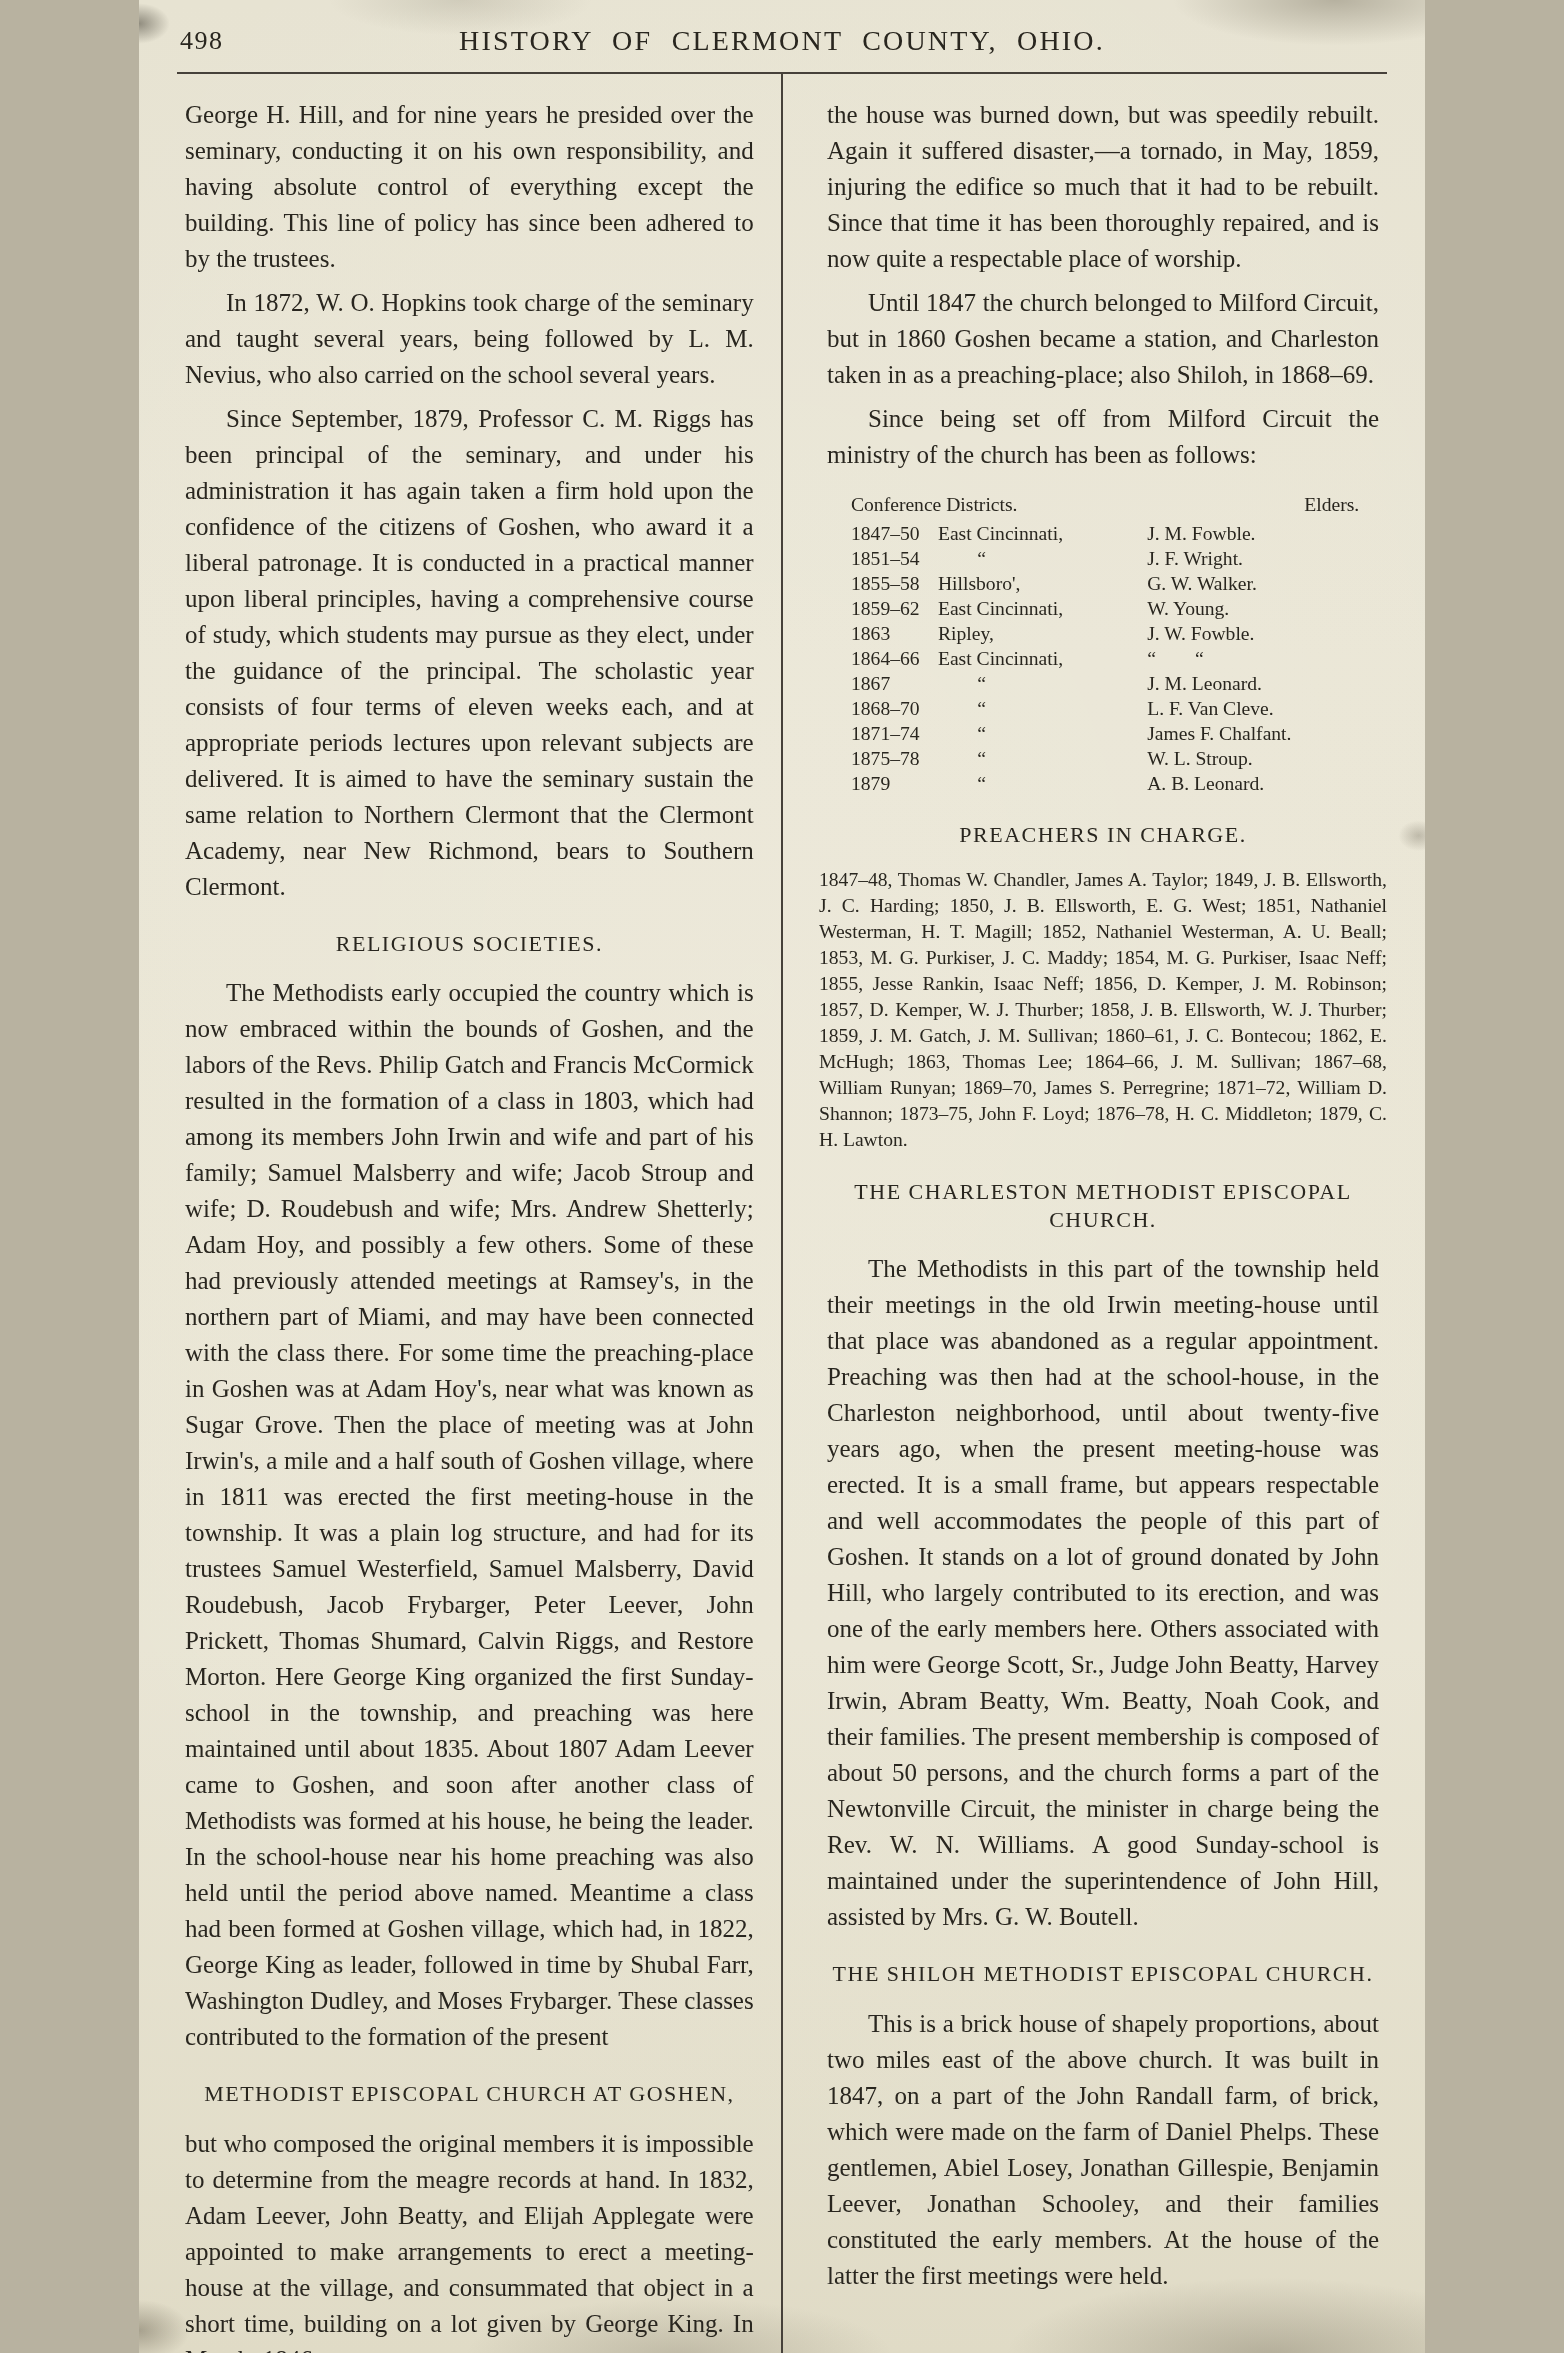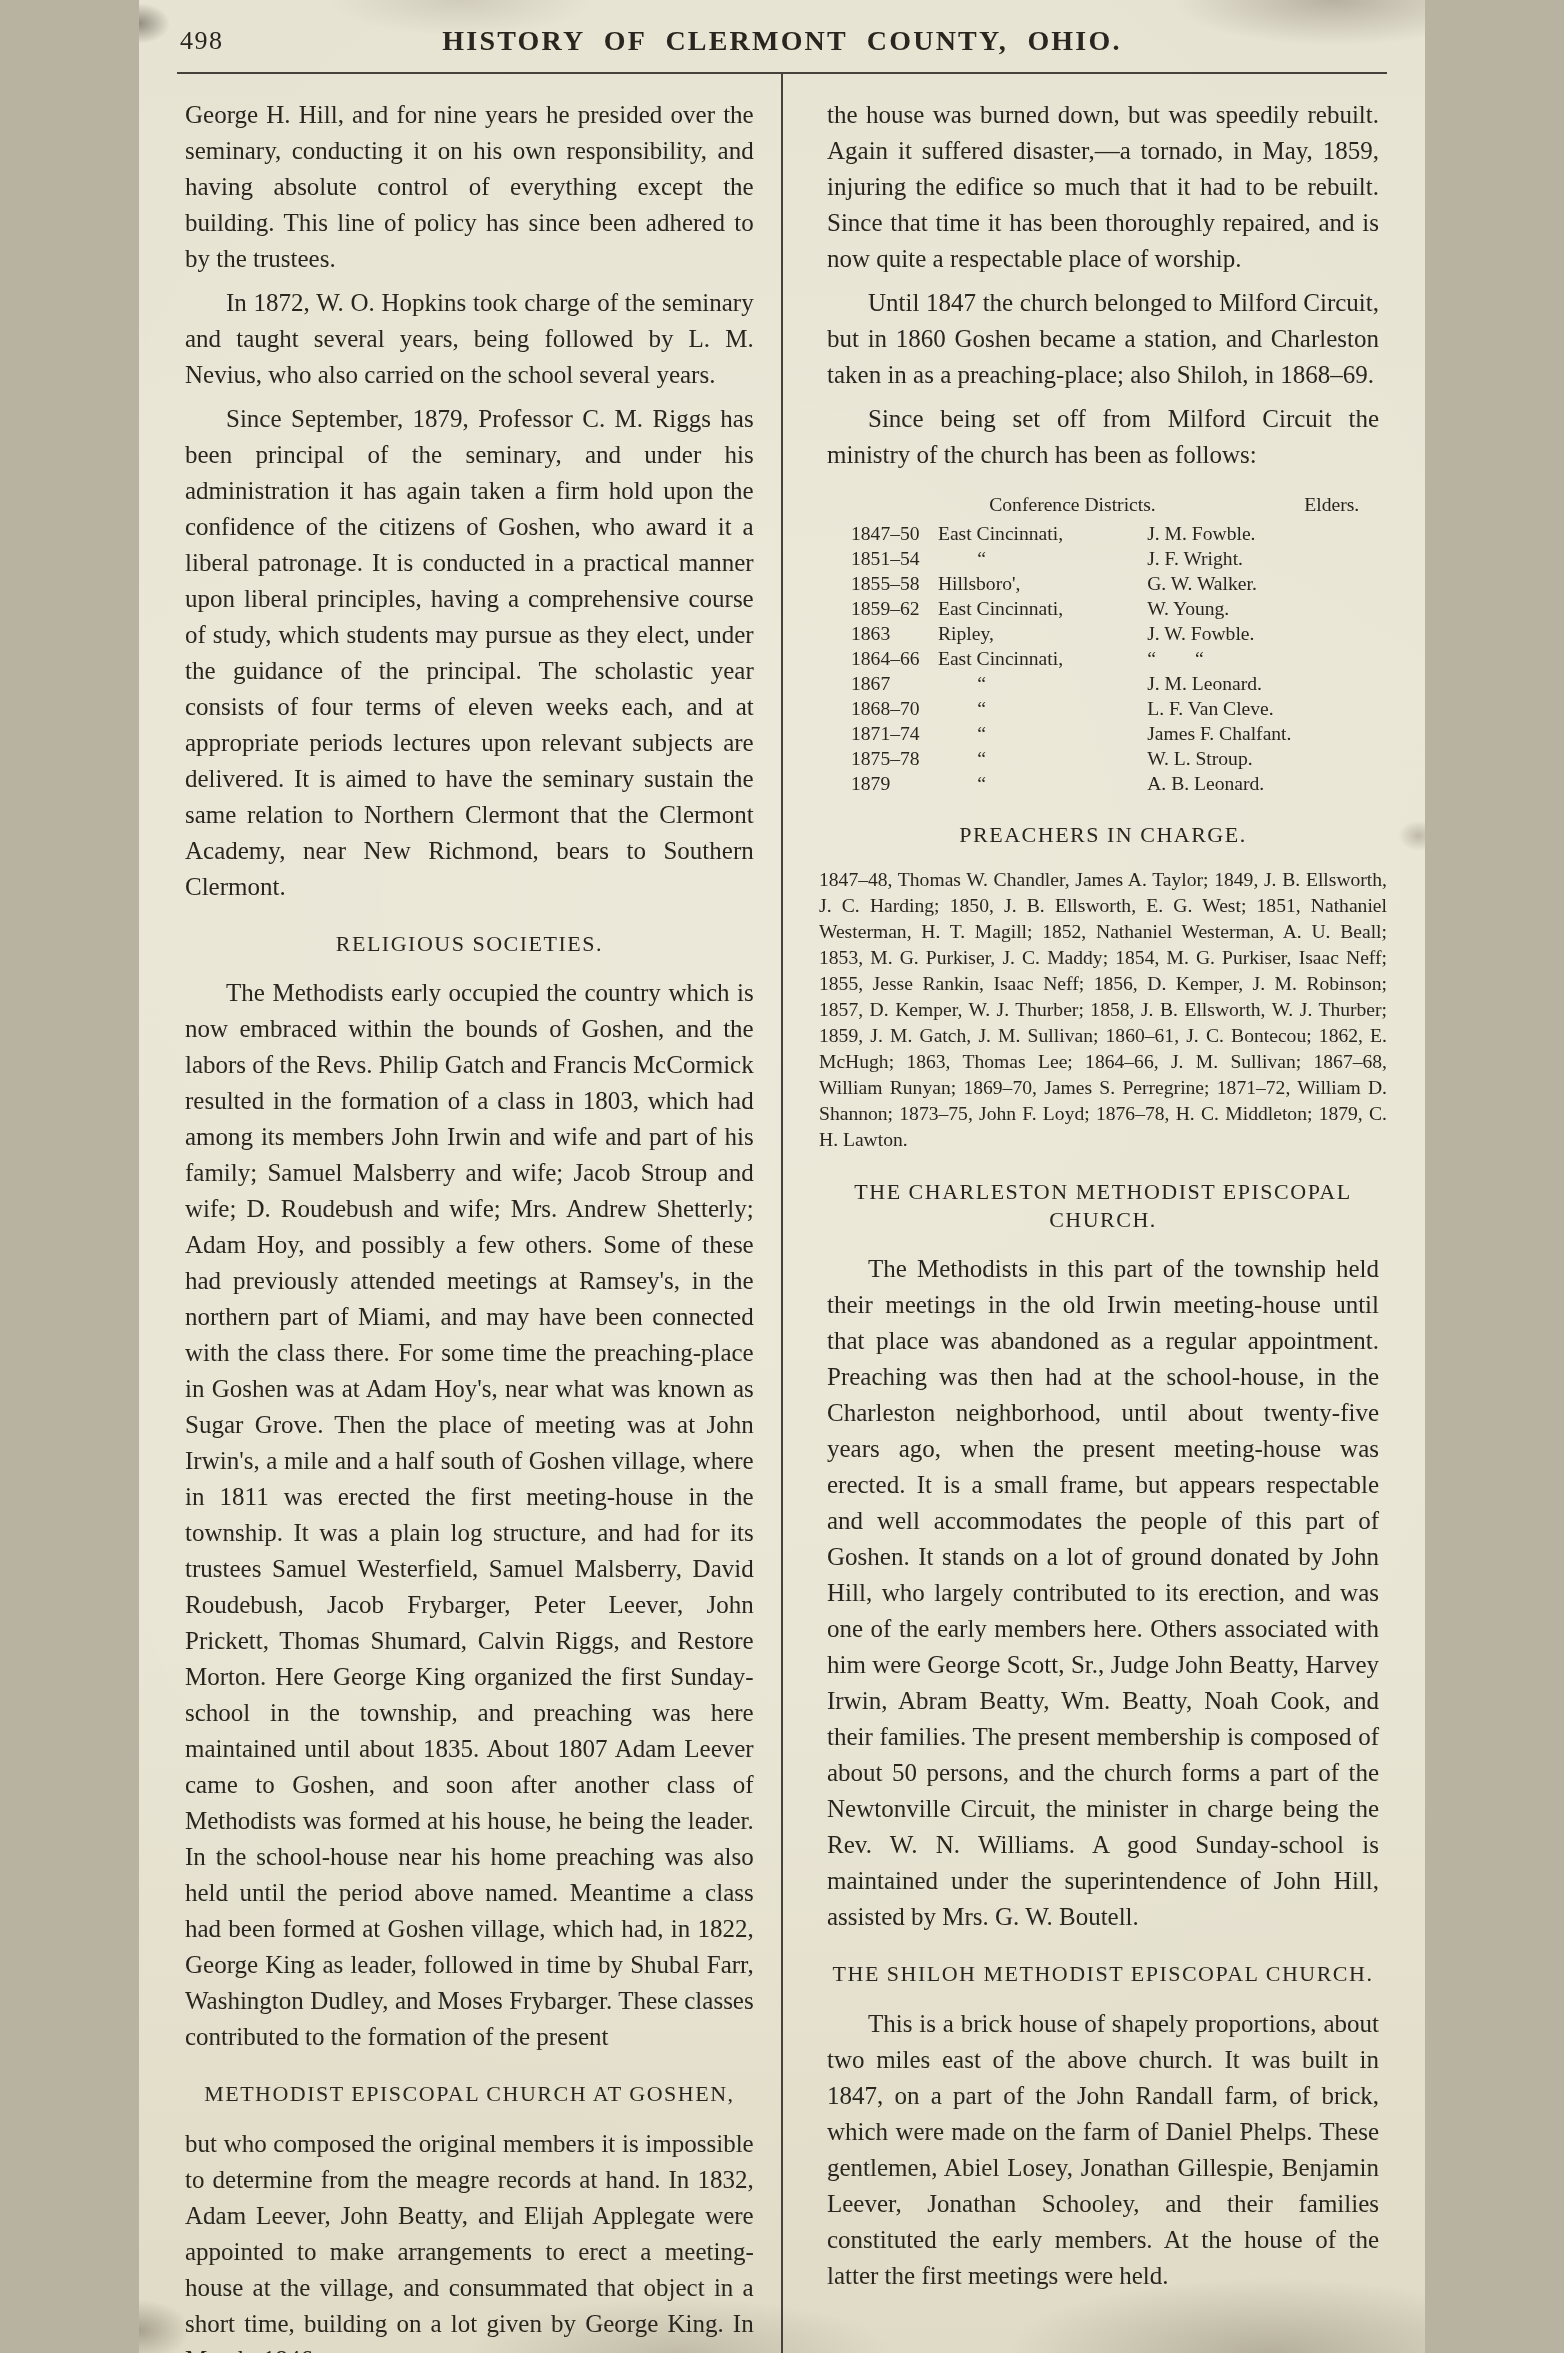--- a/index.html
+++ b/index.html
@@ -37,21 +37,21 @@
     position: absolute;
     left: 2.9px;
     top: 5.8px;
     font-size: 26px;
     letter-spacing: 1.5px;
   }
   .running-title {
     margin: 0;
     text-align: center;
     font-size: 28px;
-    font-weight: bold;
+    font-weight: normal;
     letter-spacing: 2.2px;
     word-spacing: 10.2px;
     line-height: 41px;
   }
 
   
   .columns { display: flex; align-items: stretch; }
   .col {
     width: 50%;
     border-top: 2.2px solid #46413a;
@@ -94,21 +94,21 @@
     text-indent: 0;
   }
 
   
   .elders-table {
     margin: 19px 17.4px 7.3px 32px;
     font-size: 19.6px;
     line-height: 25px;
   }
   .t-head { display: flex; margin-bottom: 4.4px; }
-  .t-head-left  { width: 443px; text-align: center; }
+  .t-head-left  { width: 443px; }
   .t-head-right { flex: 1; text-align: center; }
   .t-row { display: flex; }
   .t-years { width: 86px; white-space: nowrap; }
   .t-leader {
     flex: 1;
     margin: 0 2.9px 5.1px 2.9px;
     border-bottom: 2.2px dotted #3e3a32;
   }
   .t-district { width: 214px; white-space: pre; }
   .t-elder { width: 243px; white-space: pre; padding-left: 7.3px; }

